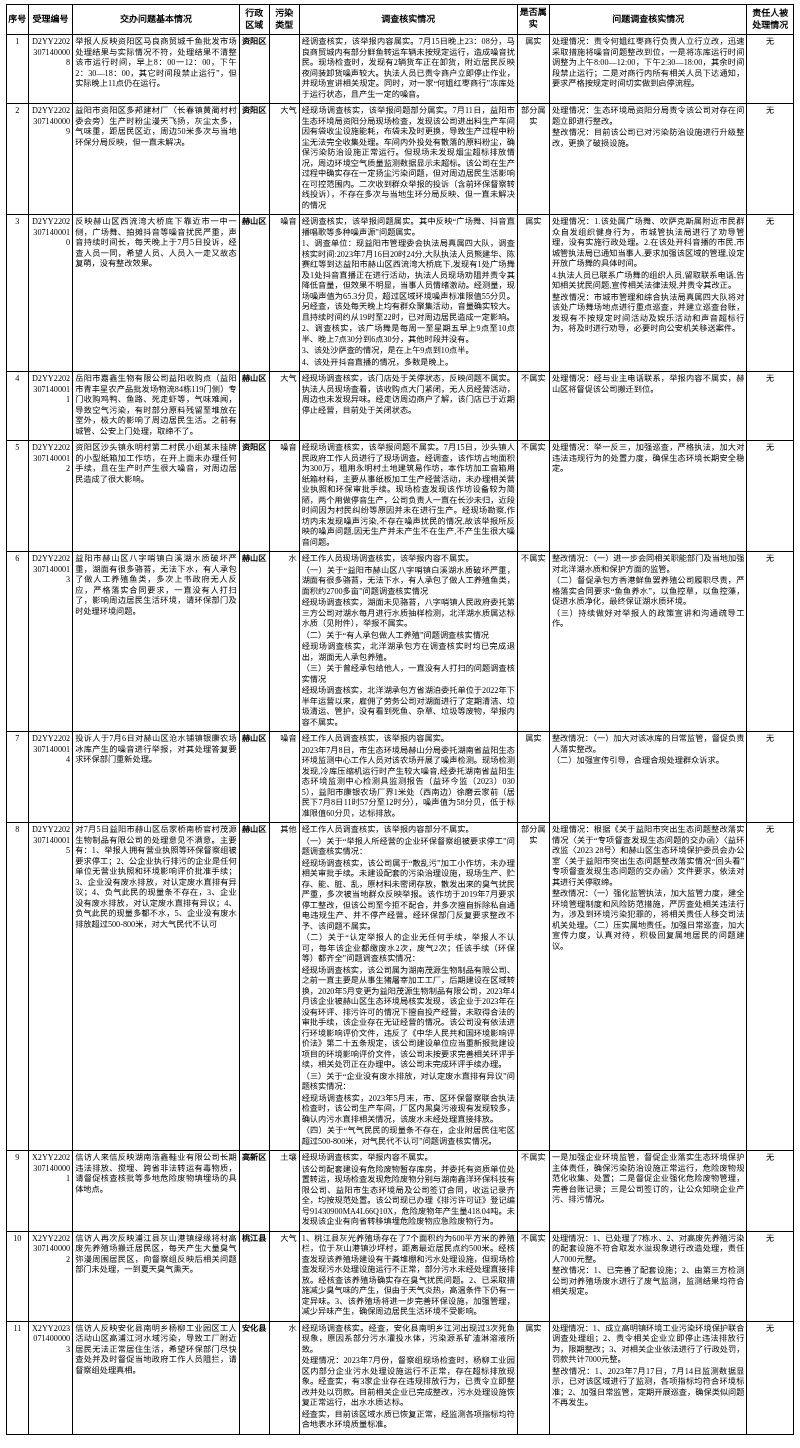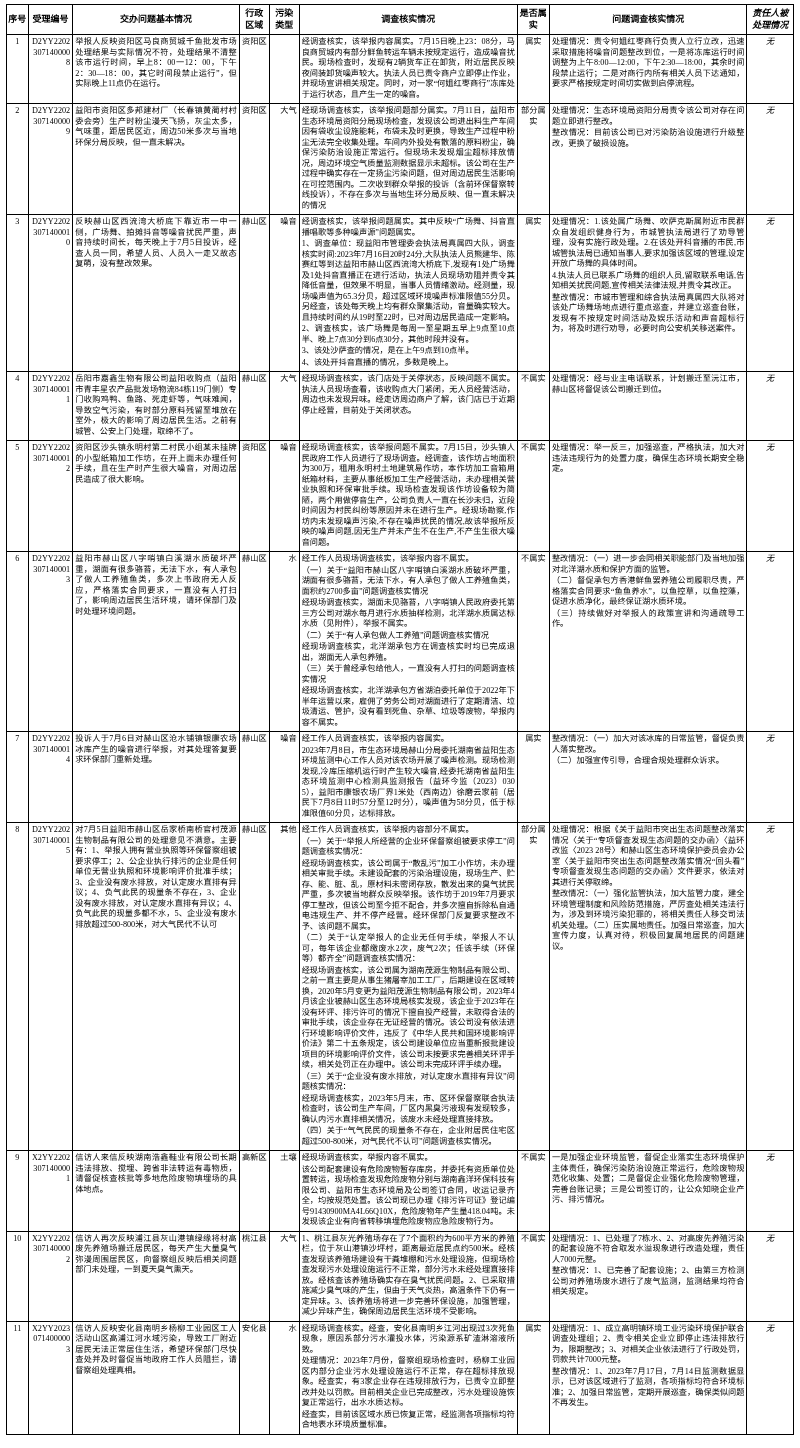--- a/index.html
+++ b/index.html
@@ -40,26 +40,26 @@
     text-align: center;
     vertical-align: middle;
     font-weight: bold;
     font-size: 9px;
     padding: 3px 1px;
     background: #fff;
   }
   .c-seq   { width: 18px;  text-align: center; vertical-align: middle; }
   .c-code  { width: 40px;  text-align: right; vertical-align: middle; font-size: 8px; }
   .c-basic { width: 158px; text-align: justify; }
-  .c-area  { width: 26px;  text-align: right; vertical-align: middle; }
+  .c-area  { width: 26px;  text-align: center; vertical-align: middle; font-weight: bold; }
   .c-type  { width: 26px;  text-align: right; vertical-align: middle; }
   .c-check { width: 208px; text-align: justify; }
-  .c-true  { width: 28px;  text-align: center; vertical-align: middle; }
+  .c-true  { width: 28px;  text-align: center; vertical-align: middle; font-family: Liberation Mono, monospace; }
   .c-handle{ width: 188px; text-align: justify; }
-  .c-resp  { width: 42px;  text-align: center; vertical-align: middle; font-style: italic; }
+  .c-resp  { width: 42px;  text-align: center; vertical-align: middle; }
   p.para {
     margin: 0 0 1px 0;
     text-indent: 0;
   }
 </style>
 </head>
 <body>
 
 <div class="page">
 
@@ -189,21 +189,21 @@
           <td class="c-type">
             <p class="para">大气</p>
           </td>
           <td class="c-check">
             <p class="para">经现场调查核实，该门店处于关停状态，反映问题不属实。执法人员现场查看，该收购点大门紧闭，无人员经营活动，周边也未发现异味。经走访周边商户了解，该门店已于近期停止经营，目前处于关闭状态。</p>
           </td>
           <td class="c-true">
             <p class="para">不属实</p>
           </td>
           <td class="c-handle">
-            <p class="para">处理情况：经与业主电话联系，计划搬迁至沅江市，赫山区将督促该公司搬迁到位。</p>
+            <p class="para">处理情况：经与业主电话联系，举报内容不属实，赫山区将督促该公司搬迁到位。</p>
           </td>
           <td class="c-resp">
             <p class="para">无</p>
           </td>
         </tr>
         <tr>
           <td class="c-seq">
             <p class="para">5</p>
           </td>
           <td class="c-code">

